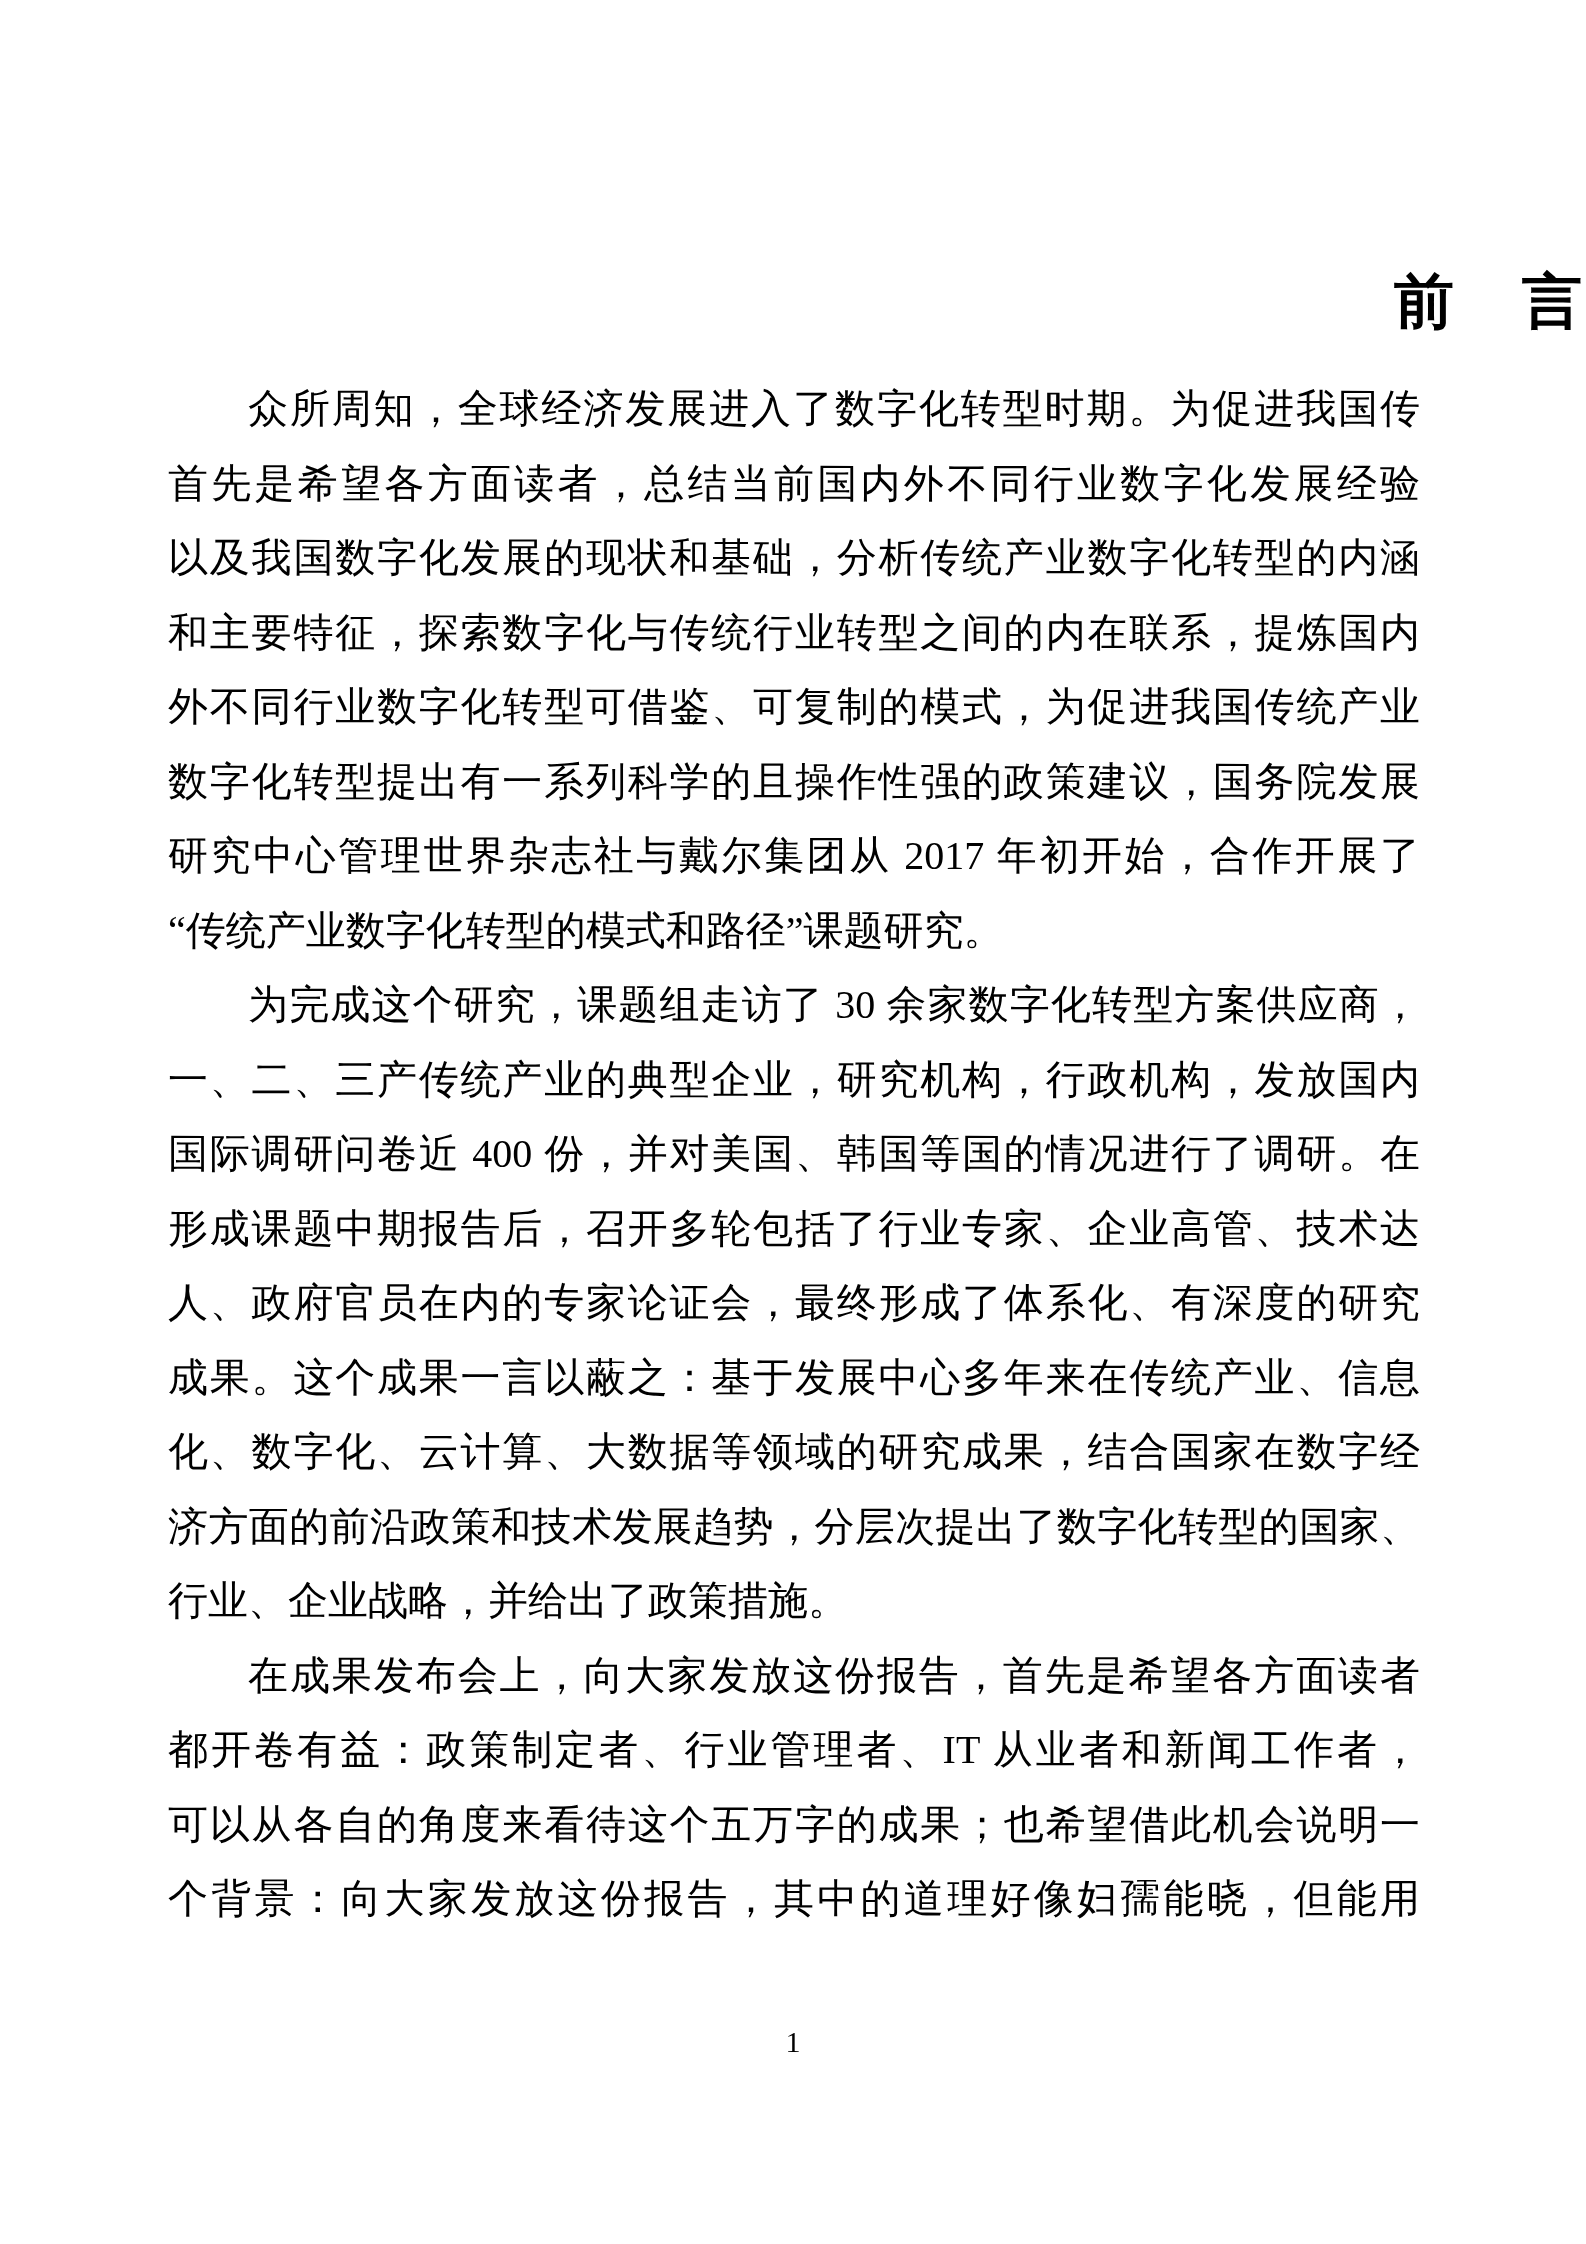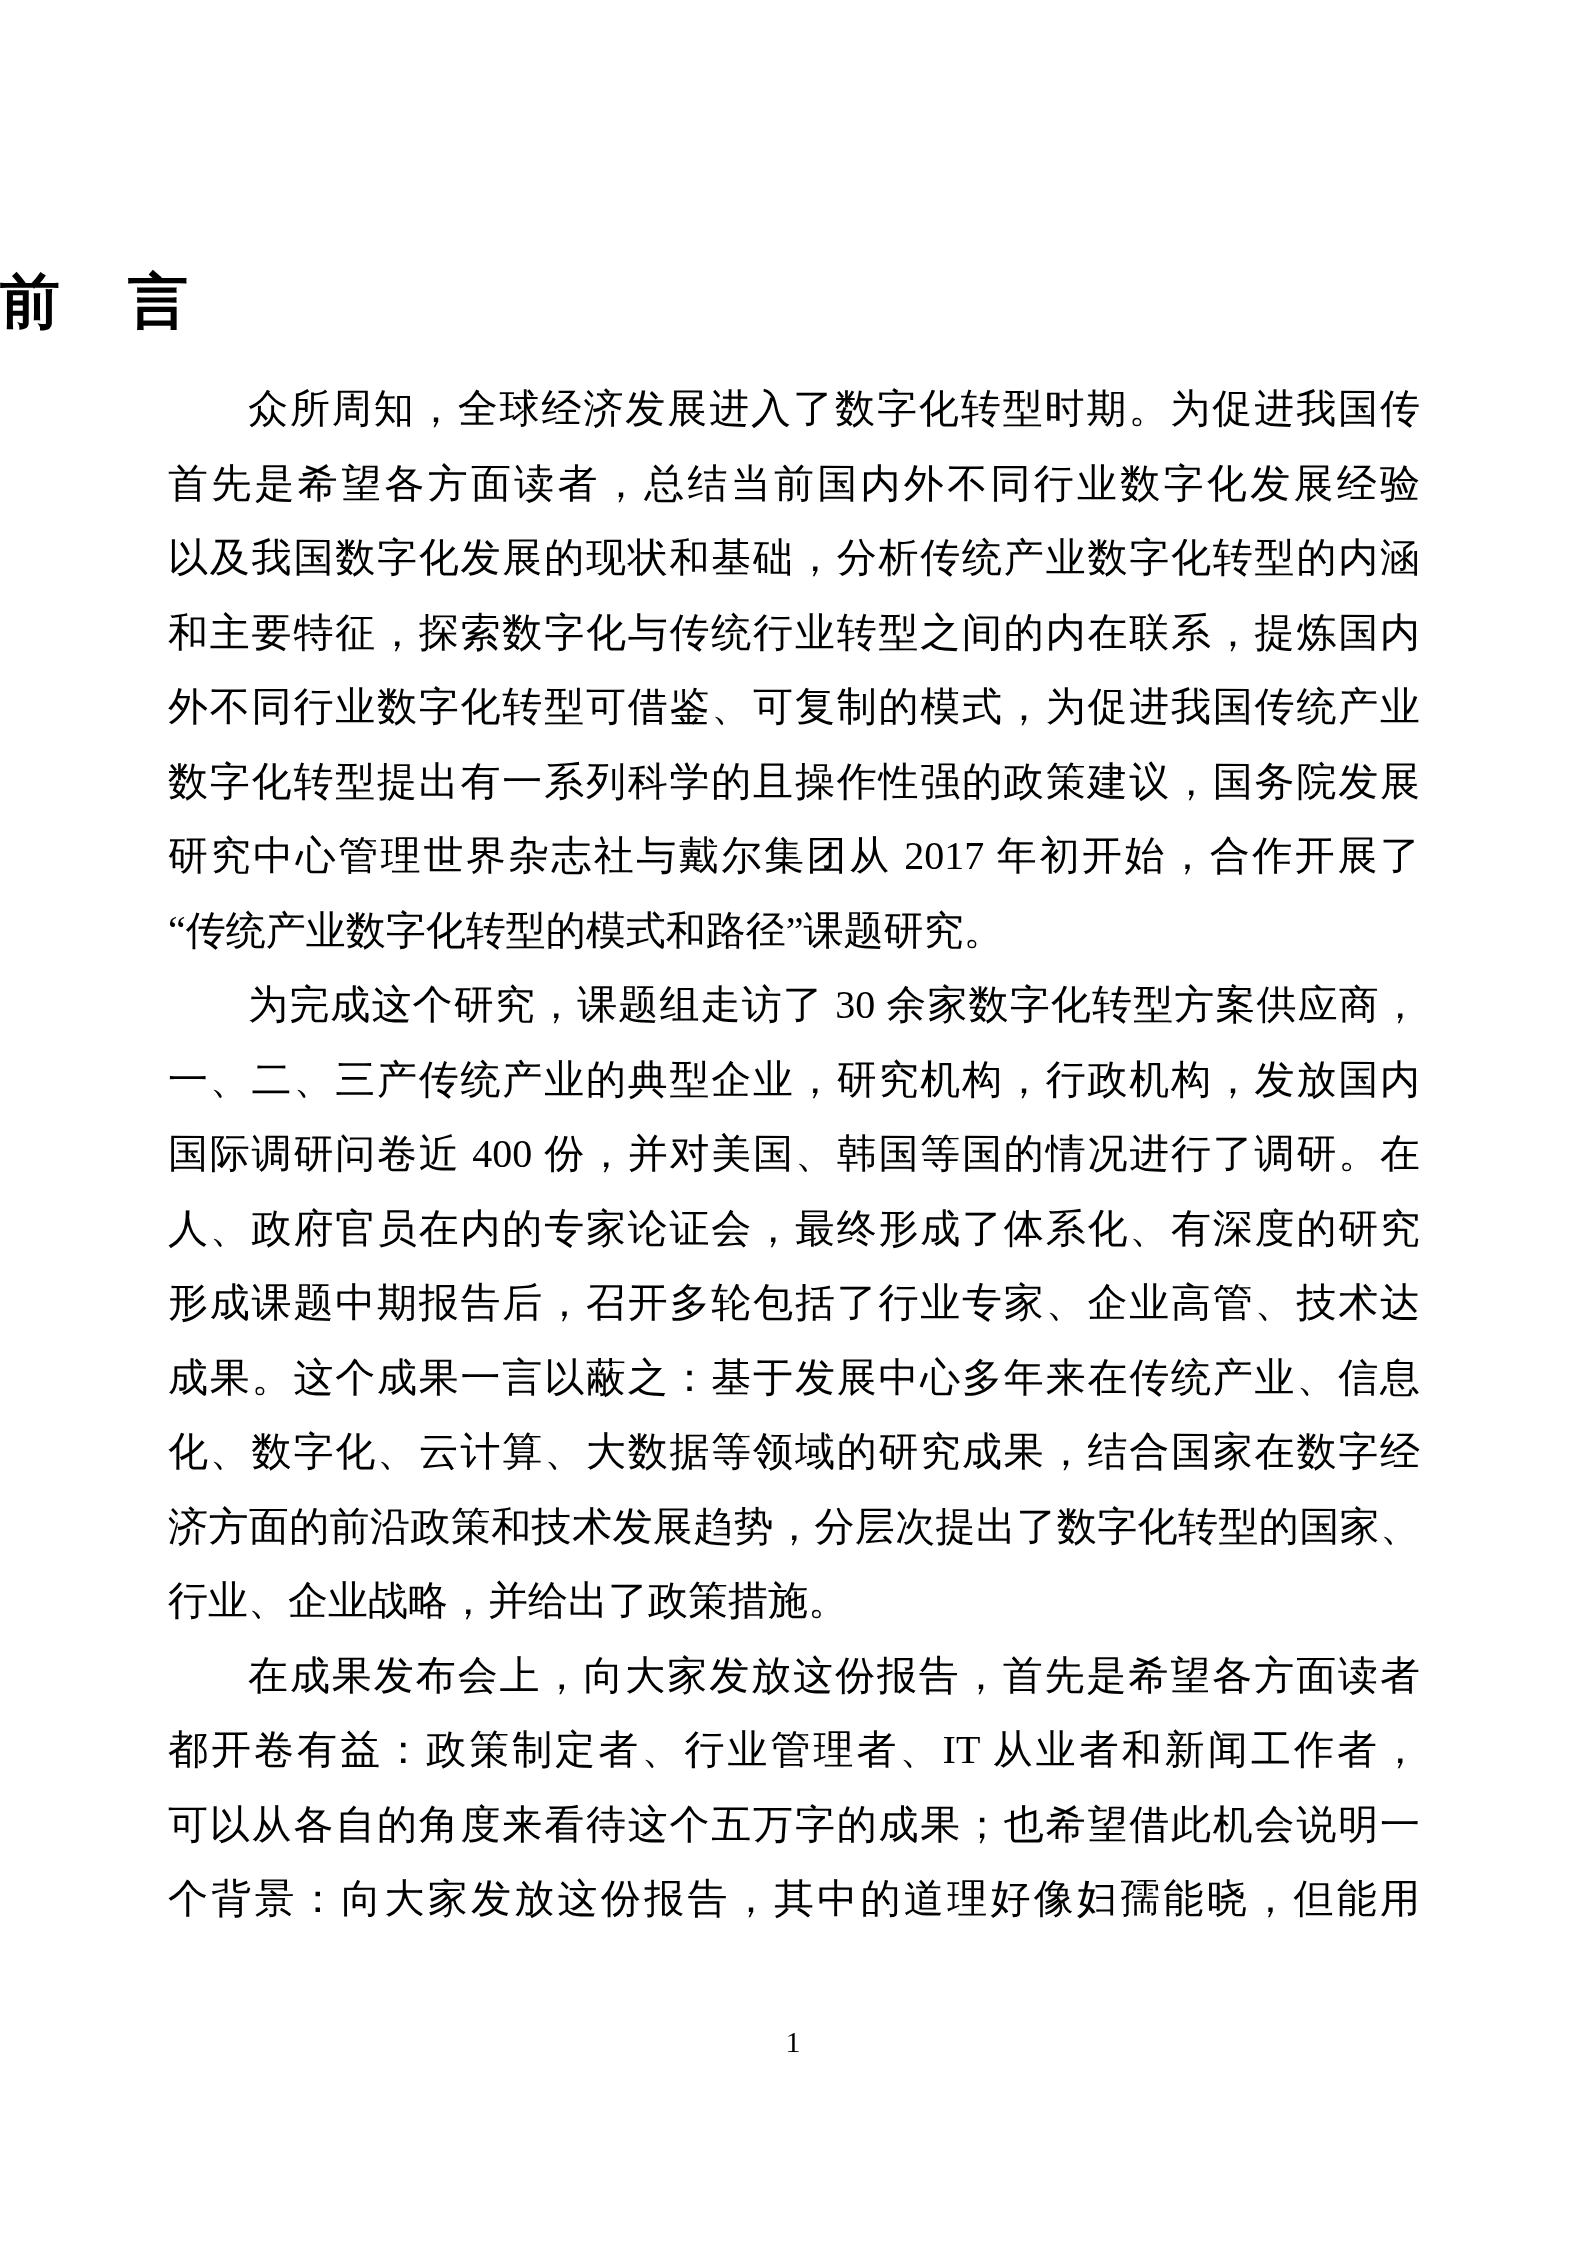--- a/index.html
+++ b/index.html
@@ -14,21 +14,21 @@
     background: #ffffff;
     color: #000000;
     font-family: "Liberation Serif", serif;
     overflow: hidden;
   }
   .doc-title {
     position: absolute;
     top: 226px;
     left: 0;
     width: 100%;
-    text-align: left;
+    text-align: right;
     font-size: 60px;
     font-weight: 700;
     letter-spacing: 4px;
     line-height: 72px;
   }
   .doc-body {
     position: absolute;
     top: 372px;
     left: 168px;
     width: 1252px;
@@ -72,22 +72,22 @@
       <div class="line fill">首先是希望各方面读者，总结当前国内外不同行业数字化发展经验</div>
       <div class="line fill">以及我国数字化发展的现状和基础，分析传统产业数字化转型的内涵</div>
       <div class="line fill">和主要特征，探索数字化与传统行业转型之间的内在联系，提炼国内</div>
       <div class="line fill">外不同行业数字化转型可借鉴、可复制的模式，为促进我国传统产业</div>
       <div class="line fill">数字化转型提出有一系列科学的且操作性强的政策建议，国务院发展</div>
       <div class="line fill">研究中心管理世界杂志社与戴尔集团从 2017 年初开始，合作开展了</div>
       <div class="line">“传统产业数字化转型的模式和路径”课题研究。</div>
       <div class="line indent fill">为完成这个研究，课题组走访了 30 余家数字化转型方案供应商，</div>
       <div class="line fill">一、二、三产传统产业的典型企业，研究机构，行政机构，发放国内</div>
       <div class="line fill">国际调研问卷近 400 份，并对美国、韩国等国的情况进行了调研。在</div>
+      <div class="line fill">形成课题中期报告后，召开多轮包括了行业专家、企业高管、技术达</div>
       <div class="line fill">人、政府官员在内的专家论证会，最终形成了体系化、有深度的研究</div>
-      <div class="line fill">形成课题中期报告后，召开多轮包括了行业专家、企业高管、技术达</div>
       <div class="line fill">成果。这个成果一言以蔽之：基于发展中心多年来在传统产业、信息</div>
       <div class="line fill">化、数字化、云计算、大数据等领域的研究成果，结合国家在数字经</div>
       <div class="line fill">济方面的前沿政策和技术发展趋势，分层次提出了数字化转型的国家、</div>
       <div class="line">行业、企业战略，并给出了政策措施。</div>
       <div class="line indent fill">在成果发布会上，向大家发放这份报告，首先是希望各方面读者</div>
       <div class="line fill">都开卷有益：政策制定者、行业管理者、IT 从业者和新闻工作者，</div>
       <div class="line fill">可以从各自的角度来看待这个五万字的成果；也希望借此机会说明一</div>
       <div class="line fill">个背景：向大家发放这份报告，其中的道理好像妇孺能晓，但能用</div>
     </div>
 

